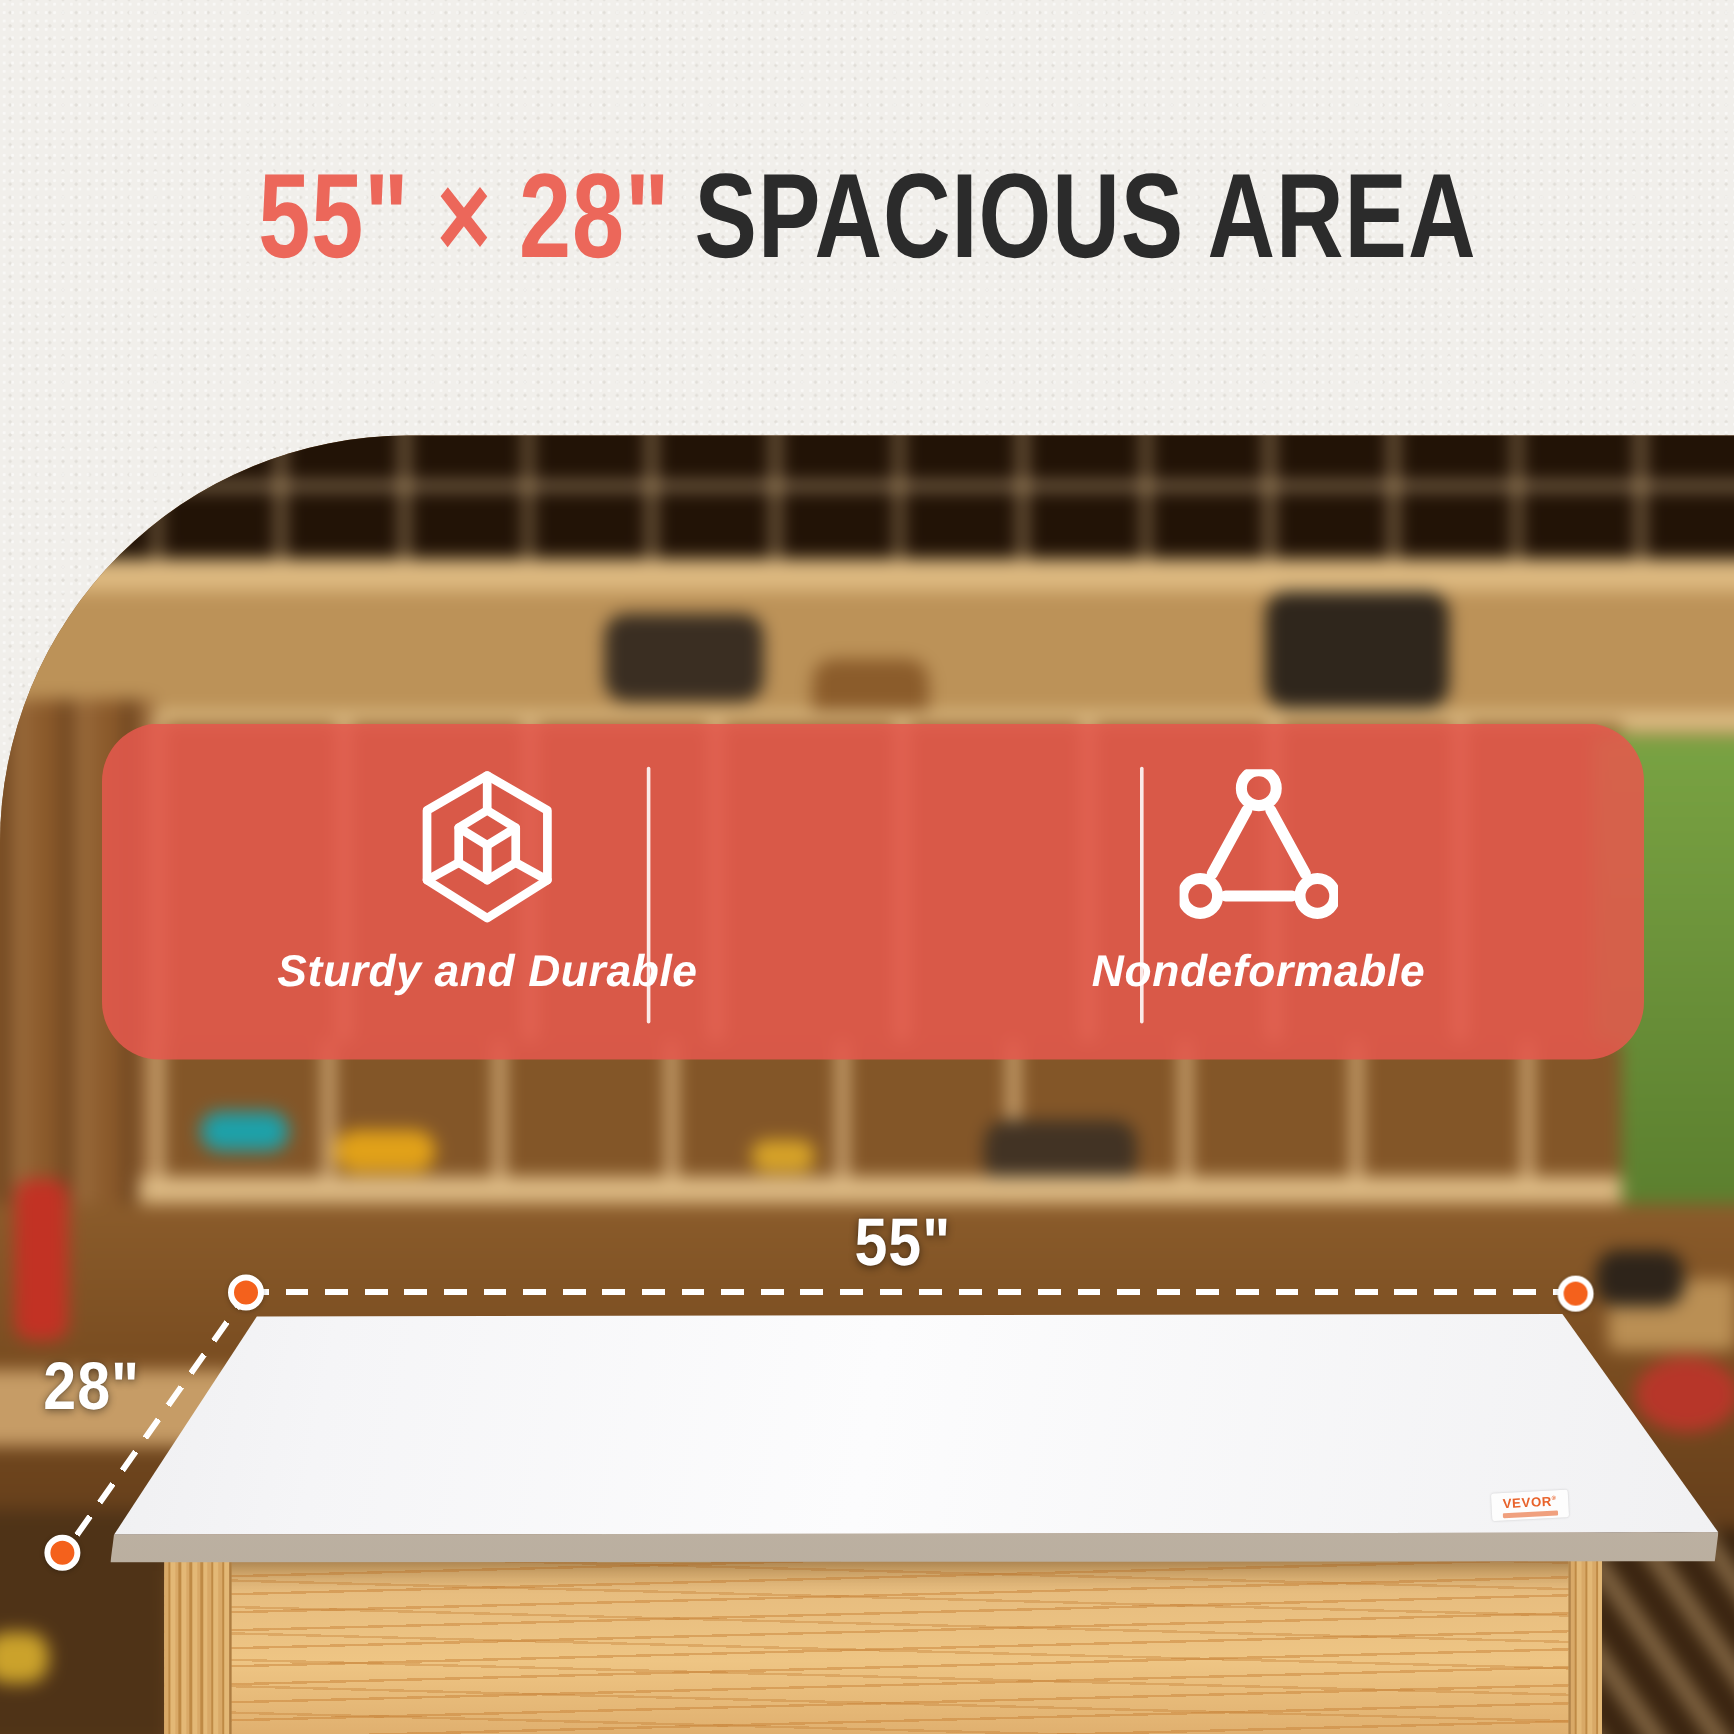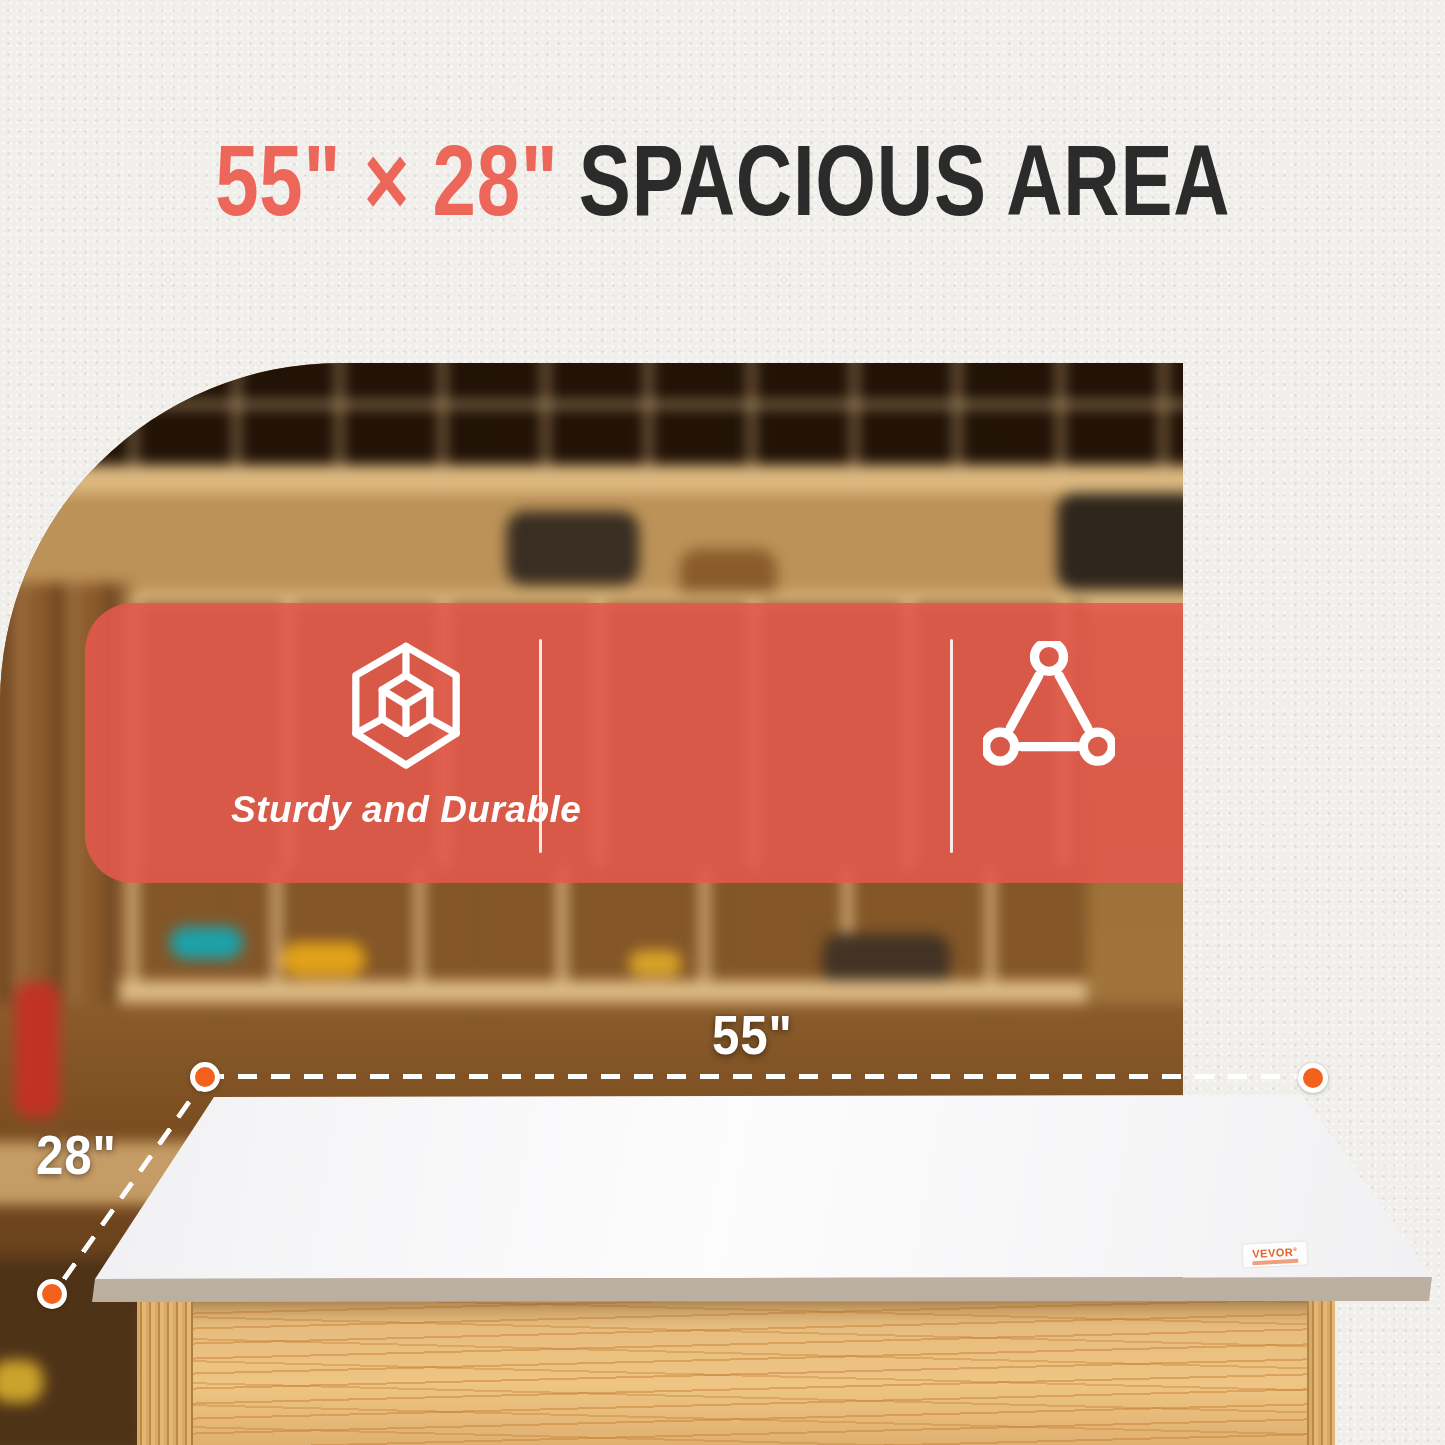--- a/index.html
+++ b/index.html
@@ -20,21 +20,21 @@
     font-weight:800;font-size:100px;line-height:1.04;letter-spacing:1px;
     color:#2b2b2b;white-space:nowrap;
   }
   .title-red{color:#ec675a;margin-right:26px;}
   .subtitle{
     position:absolute;top:251px;left:0;width:100%;text-align:center;
     font-weight:700;font-size:46px;color:#333333;letter-spacing:0.5px;z-index:20;
   }
   
   .photo{
-    position:absolute;left:0;top:363px;width:1183px;height:1082px;
+    position:absolute;left:0;top:363px;width:1445px;height:1082px;
     border-top-left-radius:340px;overflow:hidden;z-index:1;background:#8a5c2f;
   }
   .photo-blur{position:absolute;inset:-12px;filter:blur(7px) saturate(1.02);transform:scale(1.02);}
   .bg-base{position:absolute;inset:0;background:linear-gradient(180deg,
     #4f3319 0%,#5f3f1f 6%,#c79d63 12%,#b08548 19%,#a87d42 30%,#9d713a 45%,
     #a0743c 58%,#8a5f30 72%,#7b5126 84%,#6b4621 100%);}
   .cubbies{position:absolute;left:50px;right:0;top:0;height:128px;
     background-color:#241507;
     background-image:
       repeating-linear-gradient(0deg, rgba(214,184,142,0.85) 0 5px, rgba(25,12,5,0.12) 5px 62px),
@@ -173,20 +173,21 @@
       </div>
       <div class="feature">
         <svg viewBox="0 0 100 100" fill="none" stroke="#ffffff" stroke-width="7" stroke-linecap="round" stroke-linejoin="round">
           <path d="M42.4,26 L20.6,66"></path>
           <path d="M57.6,26 L79.4,66"></path>
           <path d="M29,80 L71,80"></path>
           <circle cx="50" cy="12" r="11"></circle>
           <circle cx="13" cy="80" r="11"></circle>
           <circle cx="87" cy="80" r="11"></circle>
         </svg>
+        <div class="feature-label">Nondeformable</div>
       </div>
       <div class="divider d1"></div>
       <div class="divider d2"></div>
     </div>
   </div>
 
   <div class="apron">
     <div class="stile left"></div>
     <div class="stile right"></div>
   </div>

